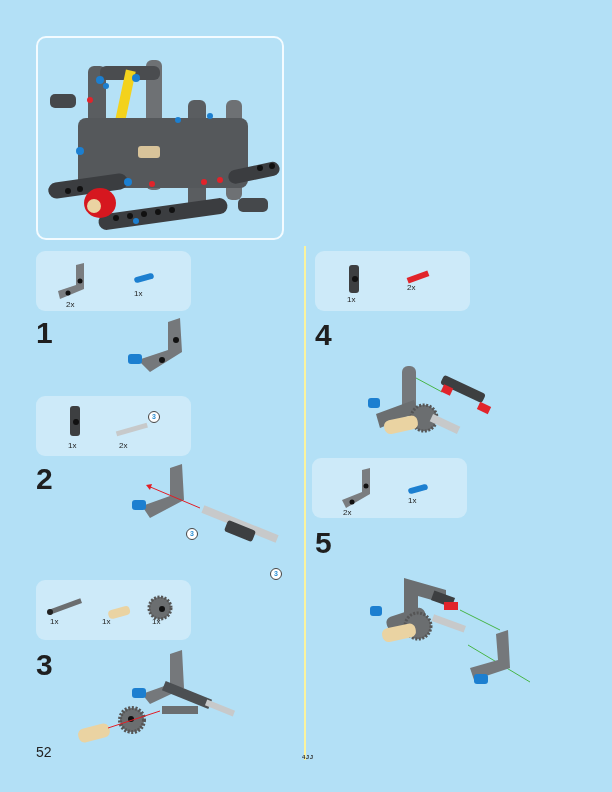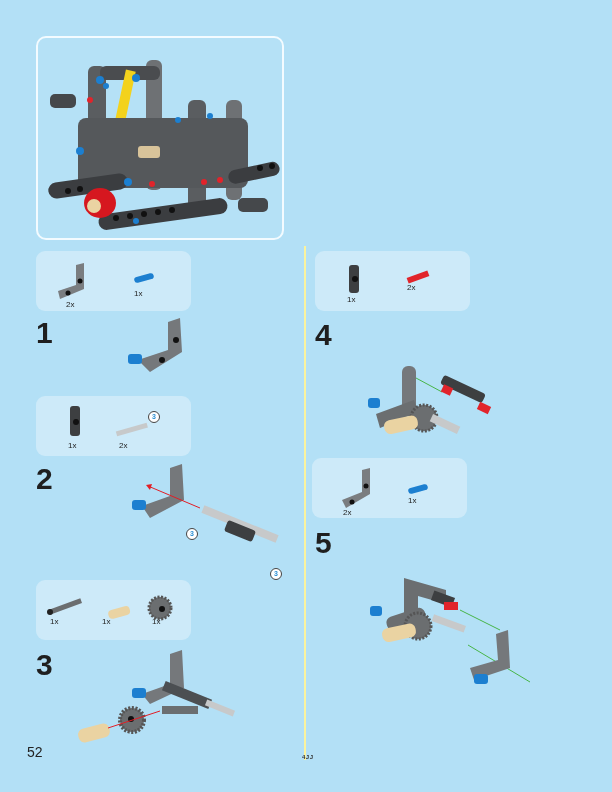--- a/index.html
+++ b/index.html
@@ -14,21 +14,21 @@
     left:36px; top:36px; width:248px; height:204px;
     border:2px solid #f3fbff; border-radius:10px; box-sizing:border-box;
     background:#b5e1f6;
   }
   .parts-box {
     background:#cdeaf9; border-radius:9px; position:absolute;
   }
   .qty { position:absolute; font-size:8px; color:#222; }
   .step-num { position:absolute; font-size:30px; font-weight:bold; color:#1f1f1f; line-height:1; }
   .divider { left:304px; top:246px; width:2px; height:514px; background:#fbf39e; }
-  .page-num { left:27px; top:744px; font-size:14px; color:#222; }
+  .page-num { left:36px; top:744px; font-size:14px; color:#222; }
   .code { left:302px; top:754px; font-size:6px; color:#333; font-weight:bold; letter-spacing:0.5px;}
   .callout {
     position:absolute; width:10px; height:10px; border-radius:50%;
     background:#fff; border:1px solid #444; font-size:7px; color:#2a8fd4;
     text-align:center; line-height:10px; font-weight:bold;
   }
   svg { position:absolute; overflow:visible; }
 </style>
 </head>
 <body>

